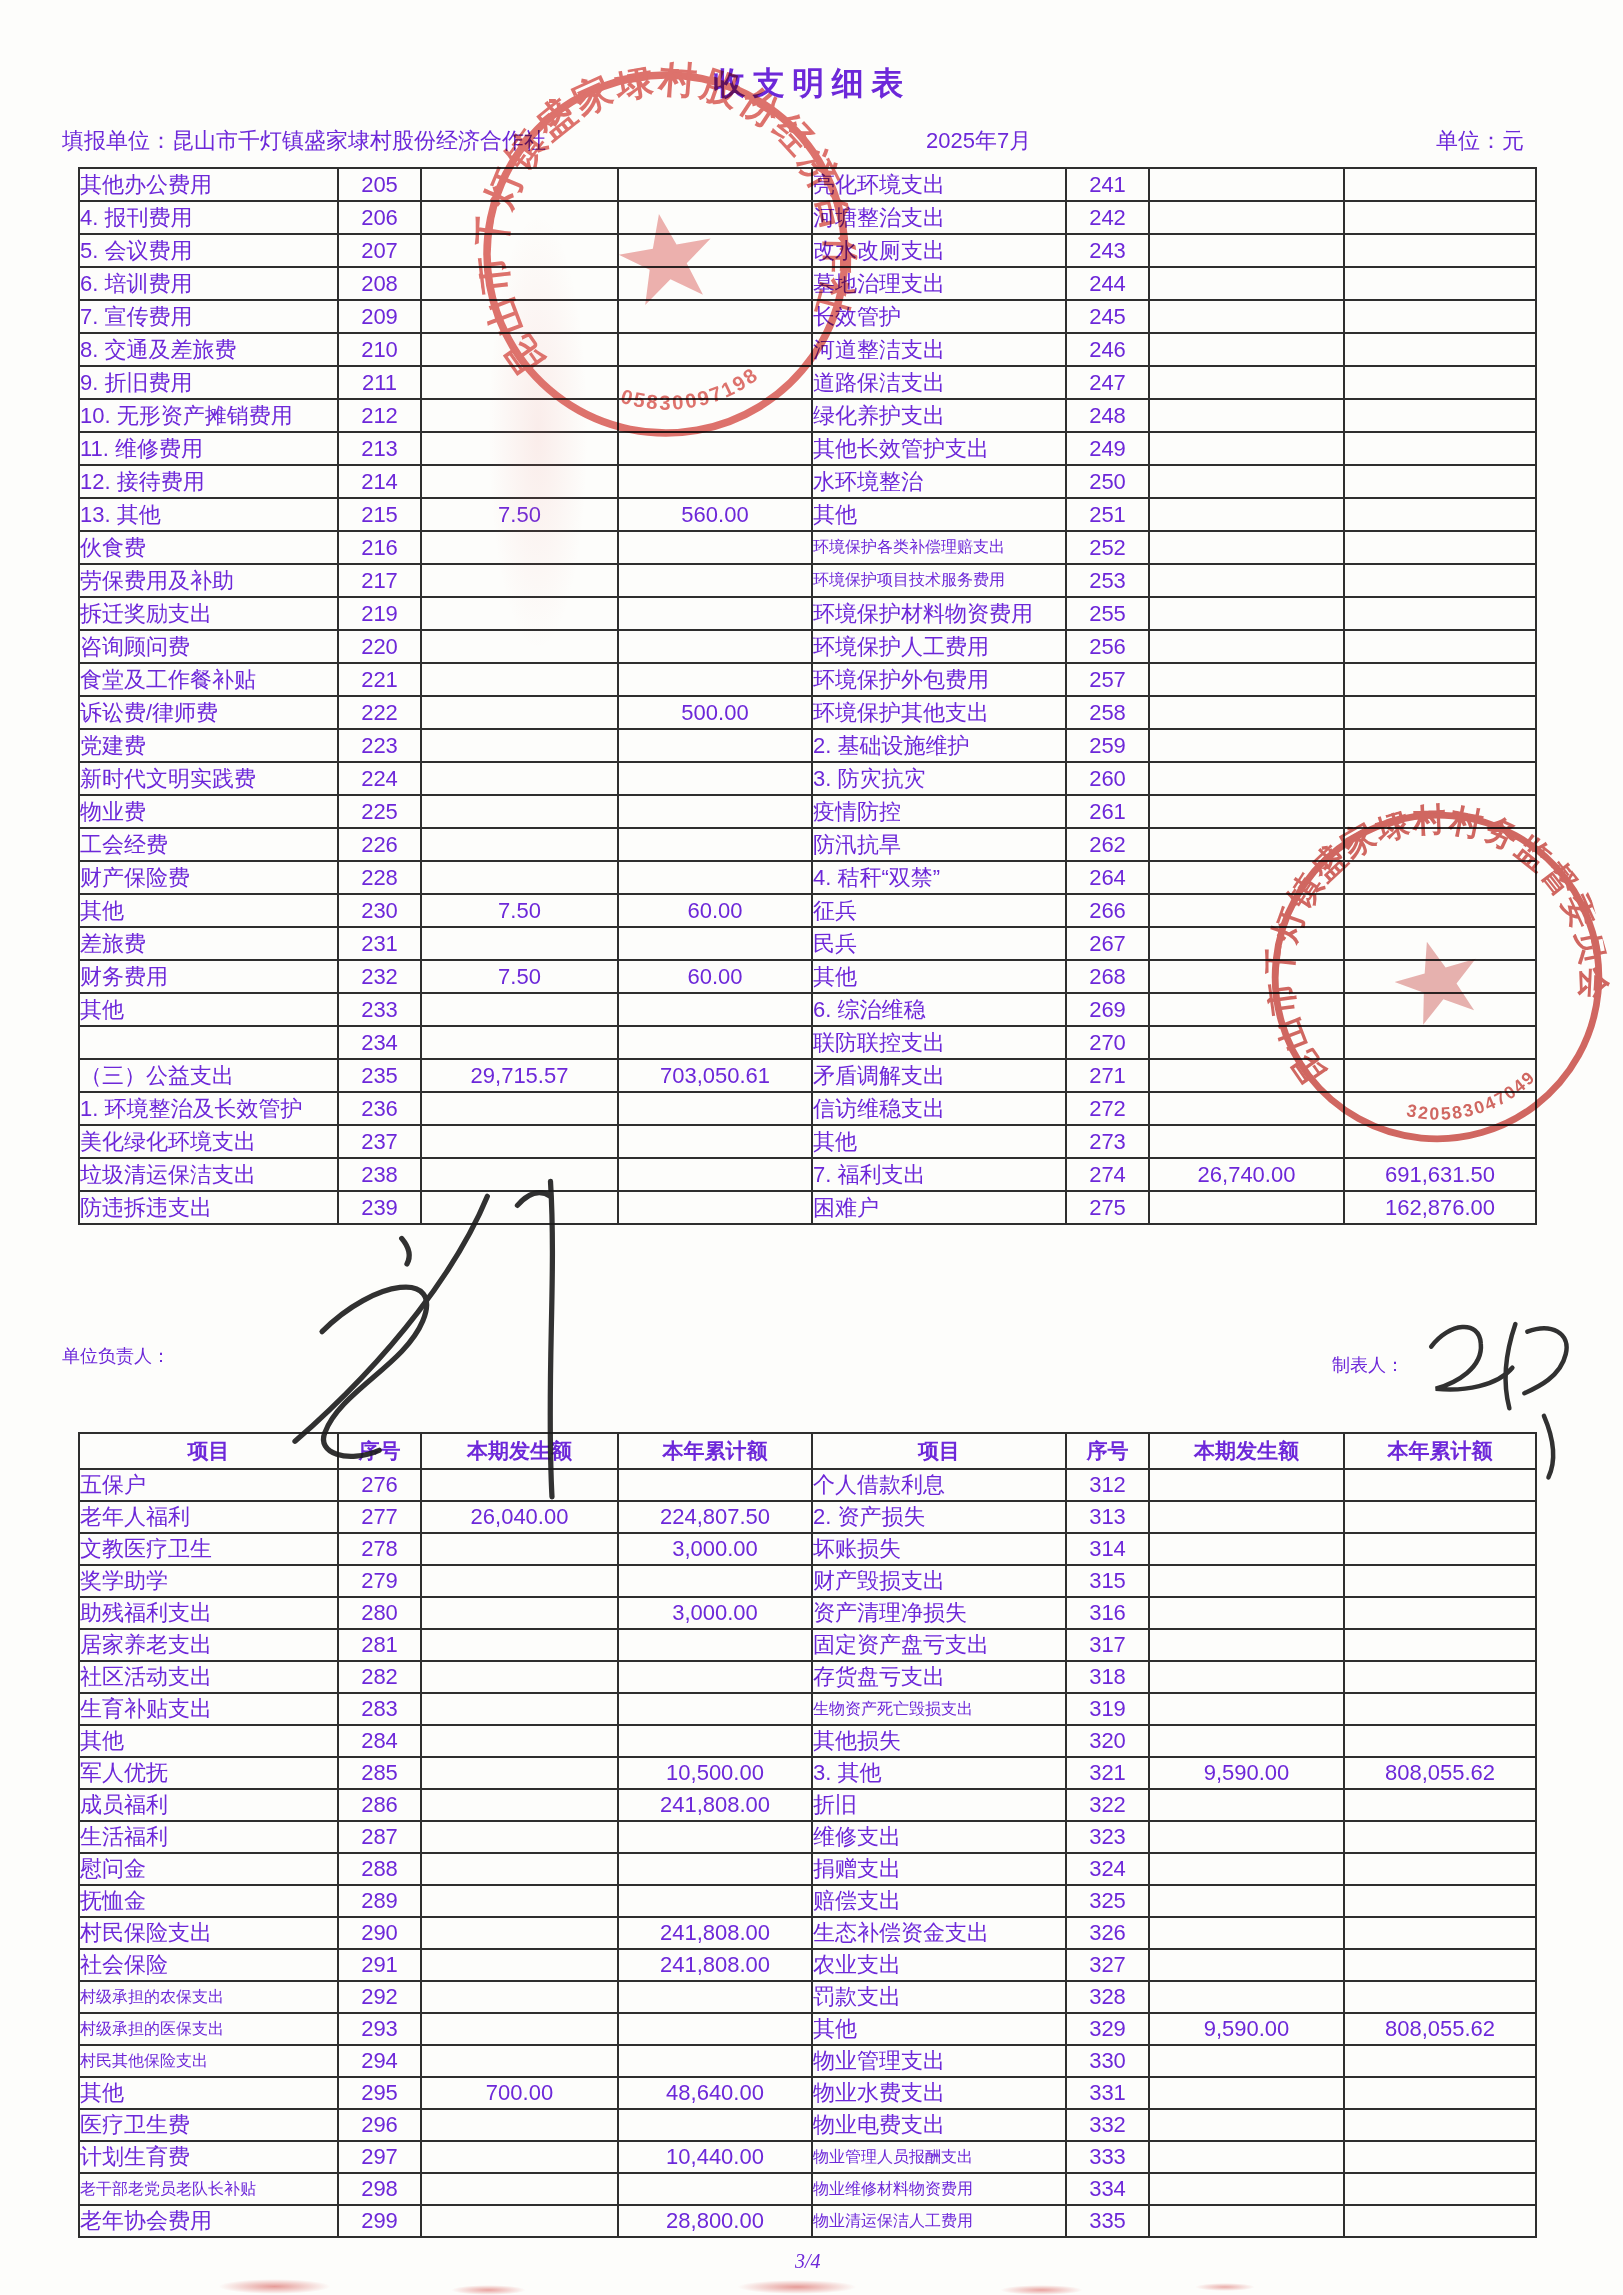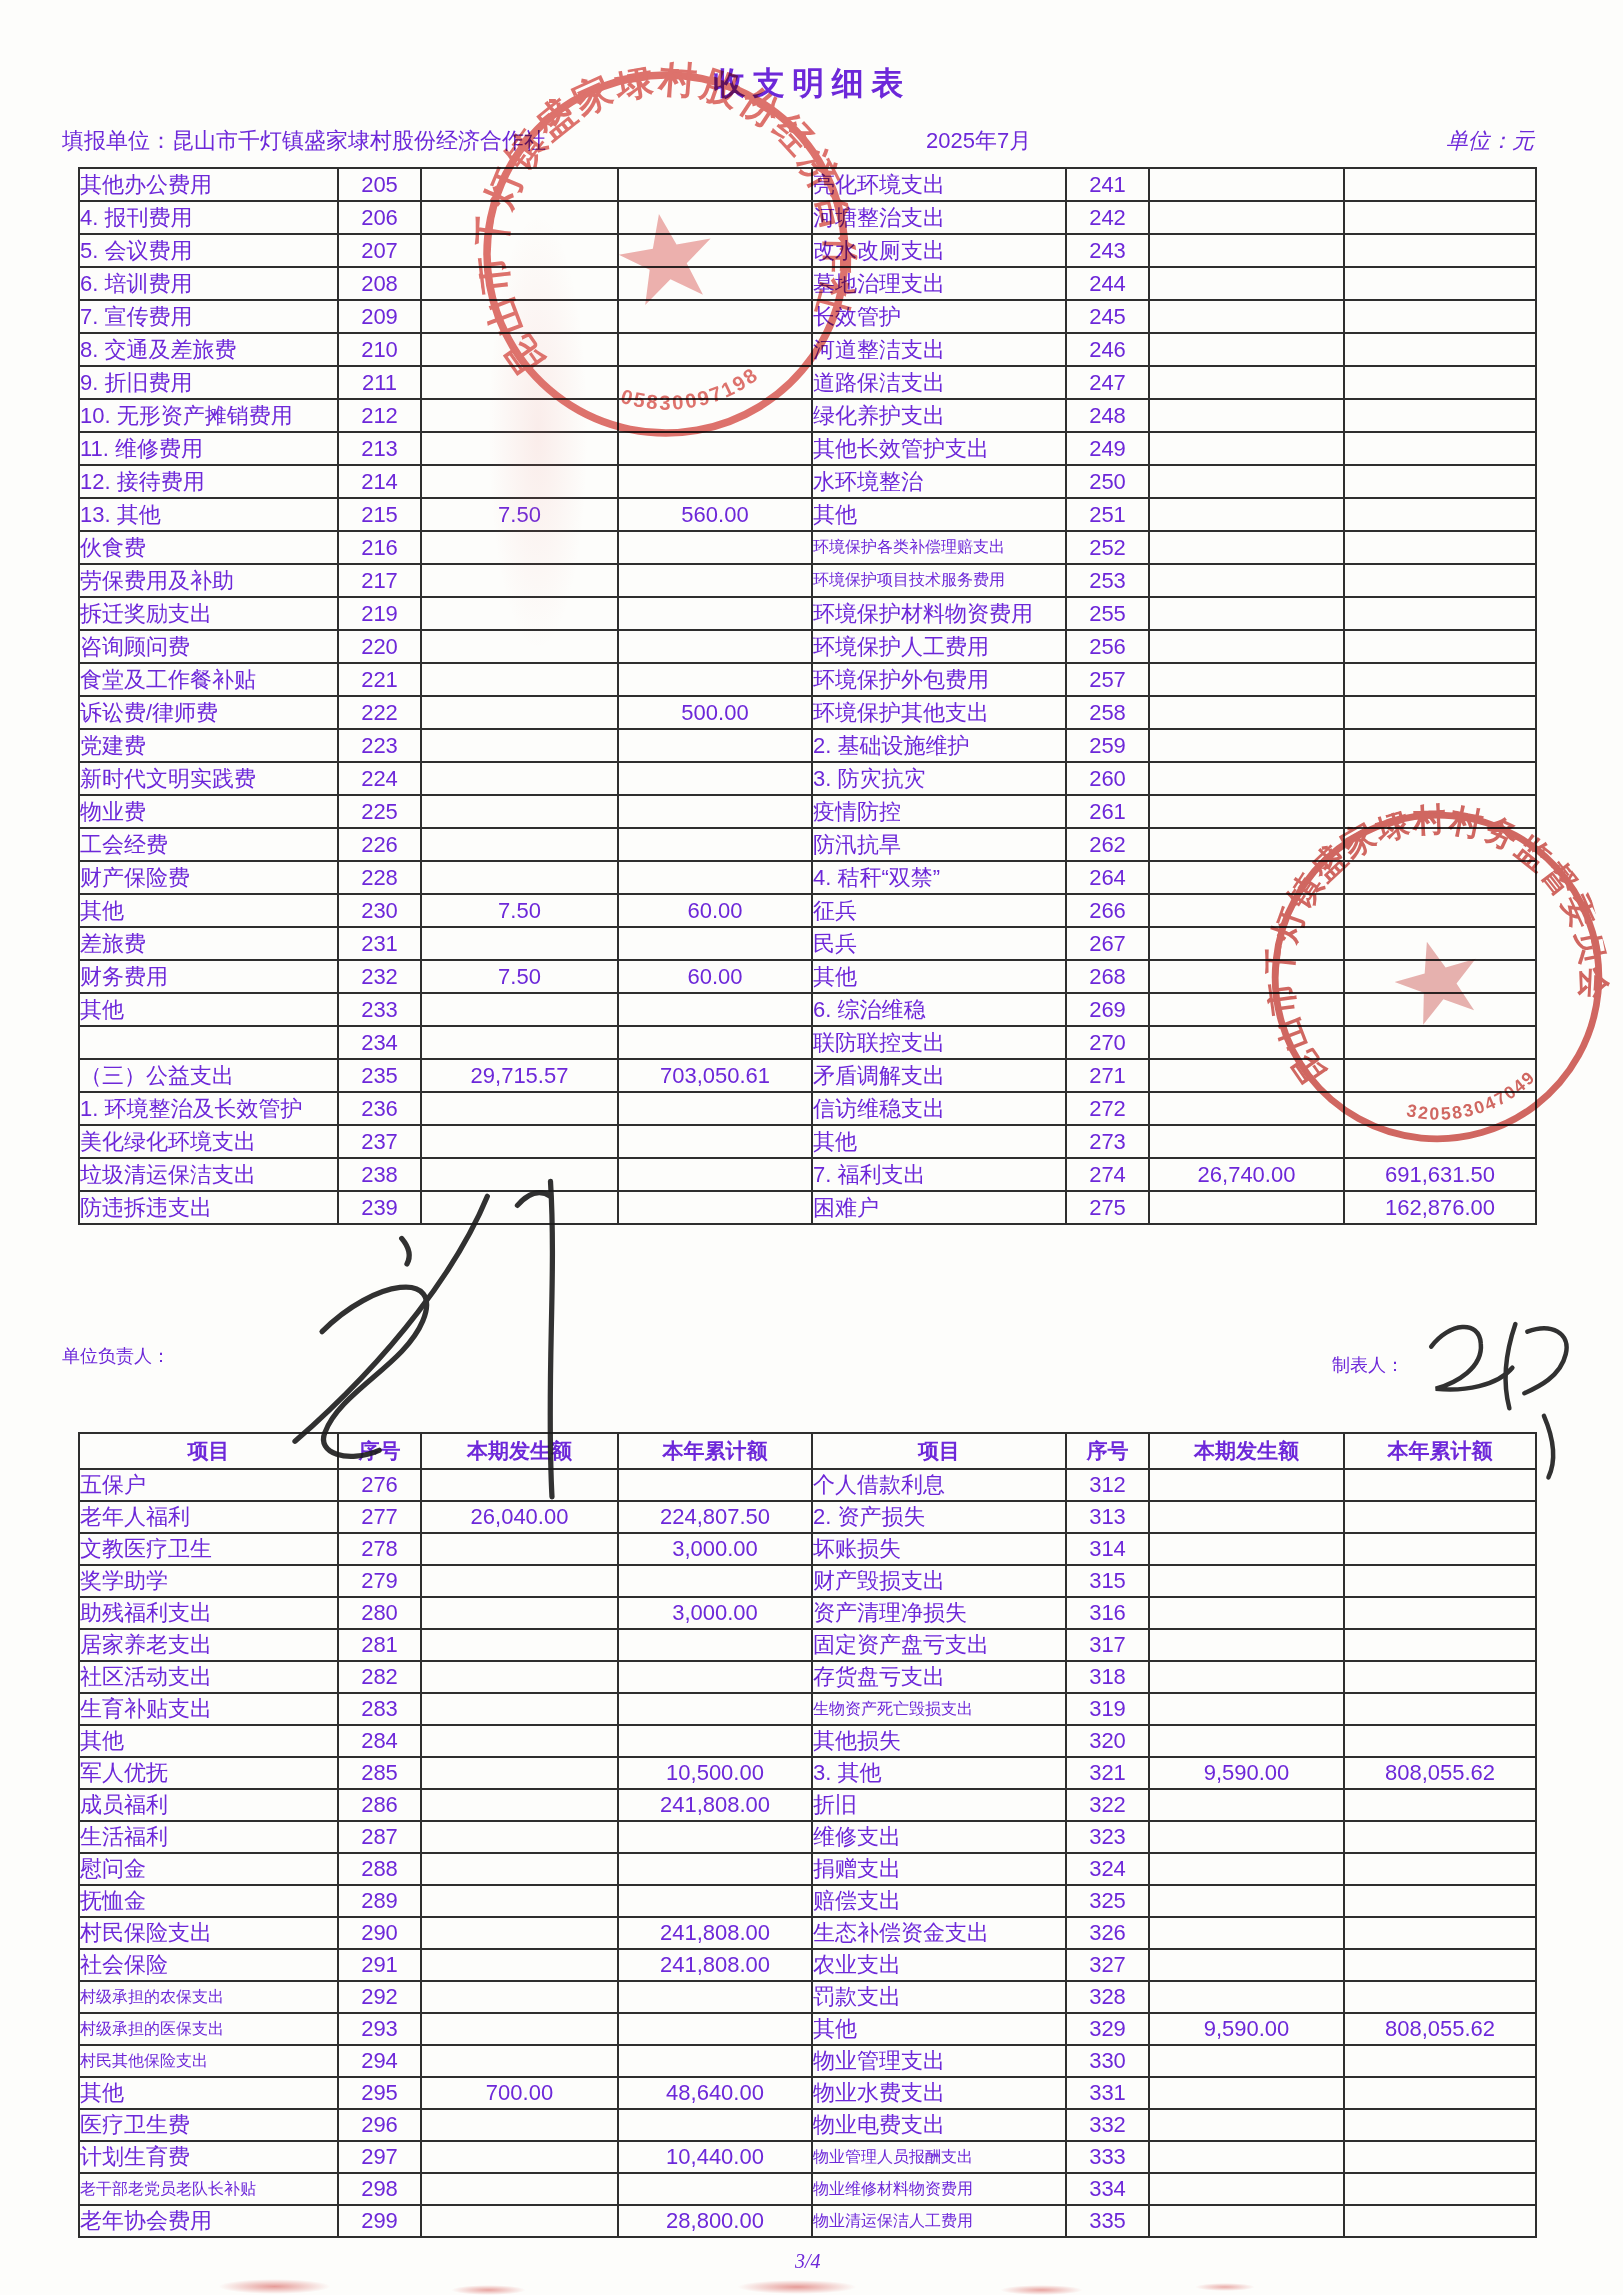--- a/index.html
+++ b/index.html
@@ -3,21 +3,21 @@
 <meta charset="utf-8">
 <style>
   html,body{margin:0;padding:0;background:#9a9a9a;}
   .page{position:relative;width:1624px;height:2295px;background:#fdfdfb;
         font-family:"Liberation Sans",sans-serif;color:#6d28d9;overflow:hidden;}
   .title{position:absolute;top:62px;left:0;width:100%;text-align:center;
          font-size:32px;font-weight:700;letter-spacing:7.5px;}
   .meta{position:absolute;top:126px;left:62px;right:84px;height:32px;font-size:22px;}
   .meta .unit{position:absolute;left:0;top:0;}
   .meta .period{position:absolute;left:864px;top:0;}
-  .meta .cur{position:absolute;right:6px;top:0;font-style:italic;}
+  .meta .cur{position:absolute;right:16px;top:0;}
   table.grid{position:absolute;left:78px;border-collapse:collapse;table-layout:fixed;}
   .grid td,.grid th{border:2.3px solid #2e2e2e;overflow:hidden;white-space:nowrap;
                     padding:0;vertical-align:middle;}
   .grid.top{top:167px;}
   .grid.bottom{top:1432px;}
   .grid.top tr{height:33px;}
   .grid.bottom thead tr{height:36px;padding-left:44px;}
   .grid.bottom tbody tr{height:32px;}
   .grid th{font-size:21px;font-weight:600;text-align:center;}
   .c-item{font-size:22px;text-align:left;}

